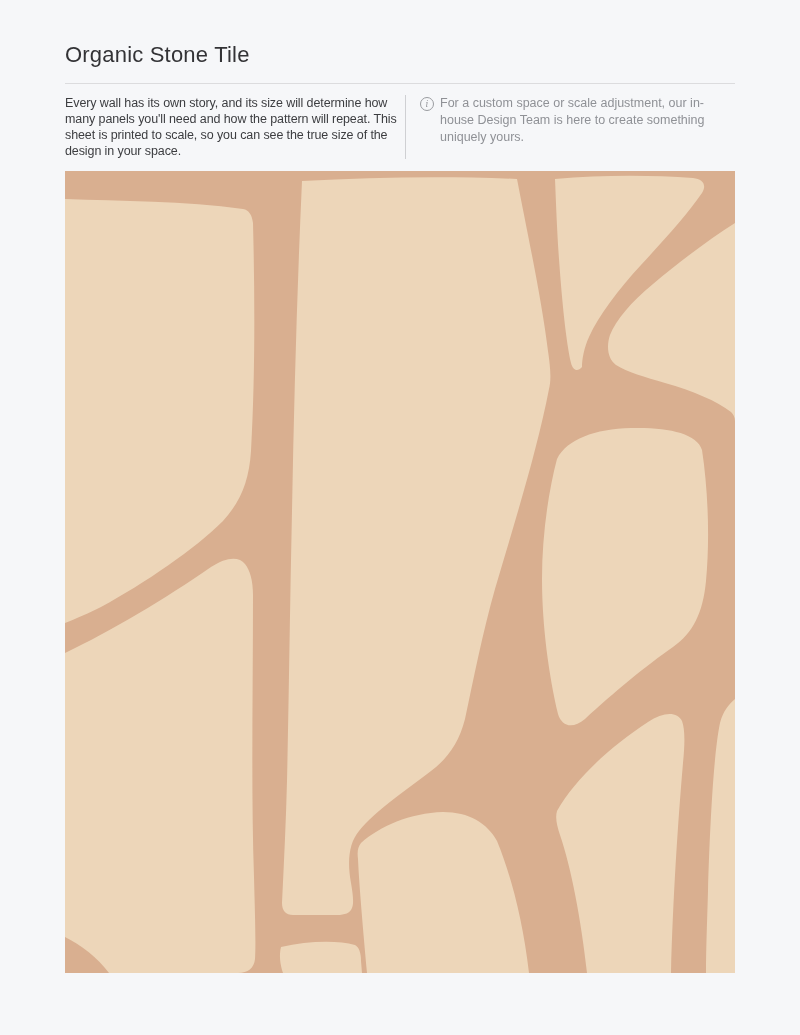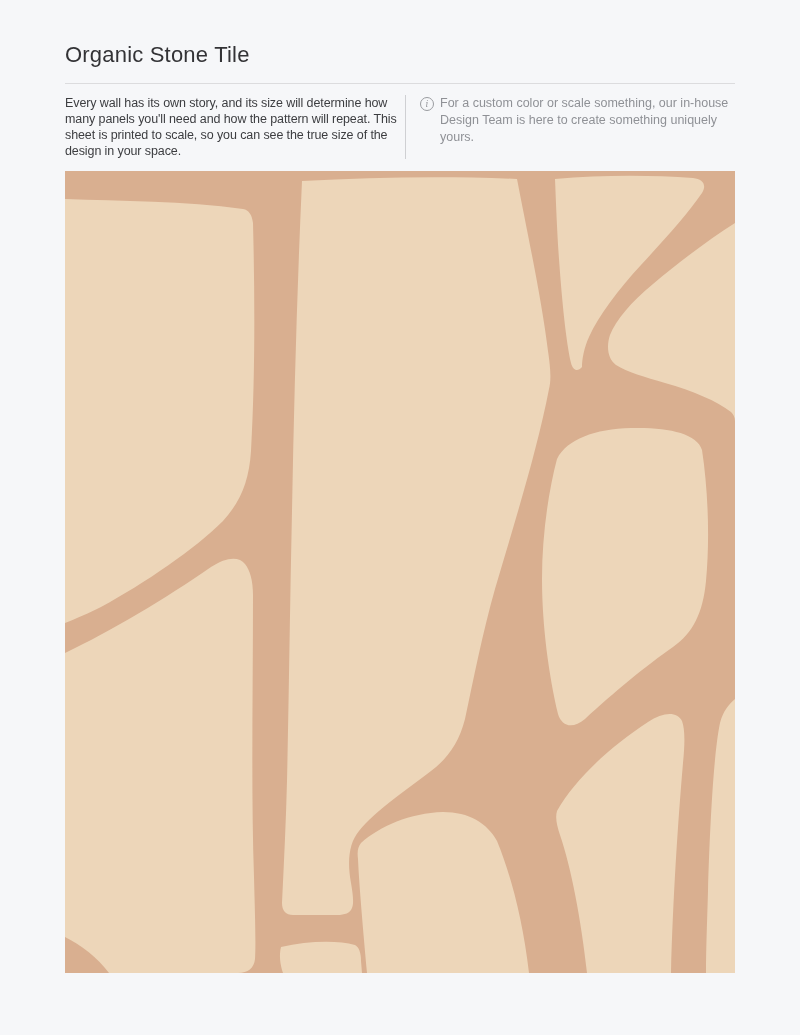--- a/index.html
+++ b/index.html
@@ -99,21 +99,21 @@
     <div class="page-title">Organic Stone Tile</div>
   </div>
 
   <hr class="header-rule">
 
   <div class="info-row">
     <p class="description">Every wall has its own story, and its size will determine how many panels you'll need and how the pattern will repeat. This sheet is printed to scale, so you can see the true size of the design in your space.</p>
     <div class="note">
       <div class="note-inner">
         <span class="info-icon">i</span>
-        <p class="note-text">For a custom color or scale something, our in-house Design Team is here to create something uniquely yours.</p>
+        <p class="note-text">For a custom space or scale adjustment, our in-house Design Team is here to create something uniquely yours.</p>
       </div>
     </div>
   </div>
 
   <div class="swatch-wrap">
       <svg viewBox="0 0 670 802" width="670" height="802">
         <rect width="670" height="802" fill="#D9AF90"></rect>
         <path d="M 0 28 C 55 30, 120 30, 178 38 C 184 39, 187 44, 188 52 C 190 130, 190 210, 186 280 C 184 310, 176 330, 158 350 C 130 378, 80 412, 36 436 C 24 442, 10 448, 0 452 Z" fill="#EDD6B9"></path>
         <path d="M 237 10 C 310 6, 385 5, 452 8 C 462 60, 477 130, 483 180 C 486 200, 486 210, 484 218 C 472 280, 450 350, 430 418 C 418 460, 408 510, 400 548 C 394 572, 382 588, 366 600 C 340 620, 310 640, 294 660 C 284 672, 282 690, 286 712 C 288 724, 289 732, 287 737 C 285 742, 280 744, 272 744 L 228 744 C 221 744, 217 740, 217 732 C 219 690, 221 650, 222 610 C 224 520, 225 430, 227 340 C 229 230, 232 120, 237 10 Z" fill="#EDD6B9"></path>
         <path d="M 490 8 C 536 4, 585 4, 628 7 C 638 8, 642 14, 637 22 C 622 44, 600 68, 576 94 C 553 119, 534 144, 524 166 C 519 177, 517 188, 517 196 C 513 201, 508 200, 506 192 C 501 170, 497 130, 494 88 C 492 60, 491 32, 490 8 Z" fill="#EDD6B9"></path>

